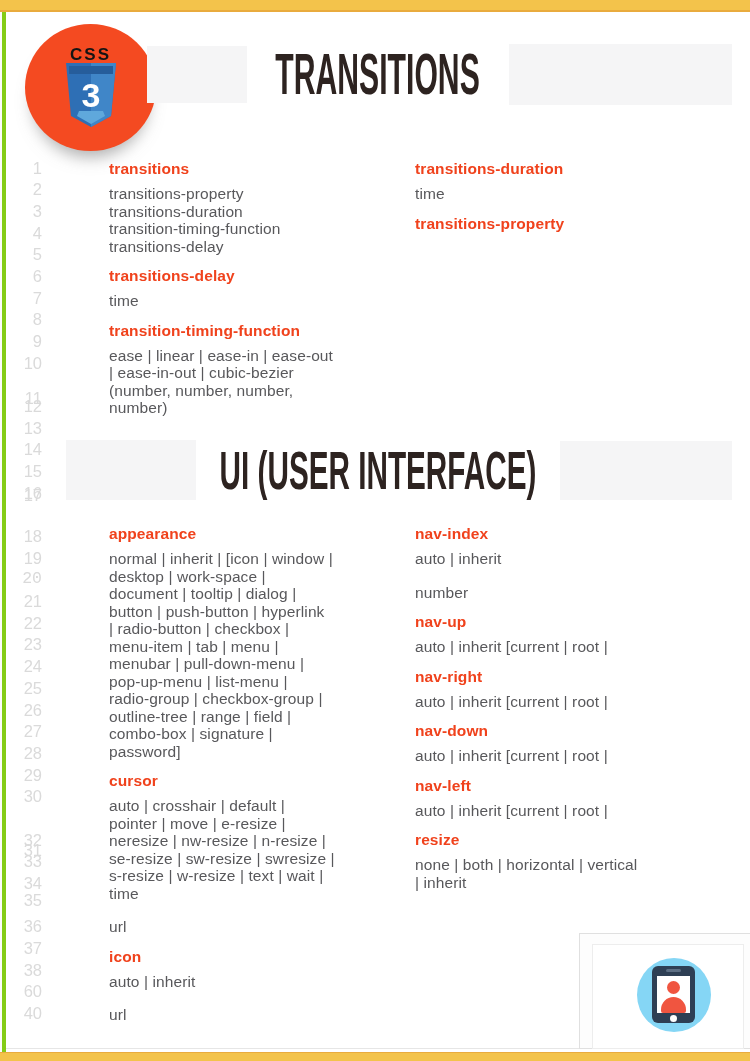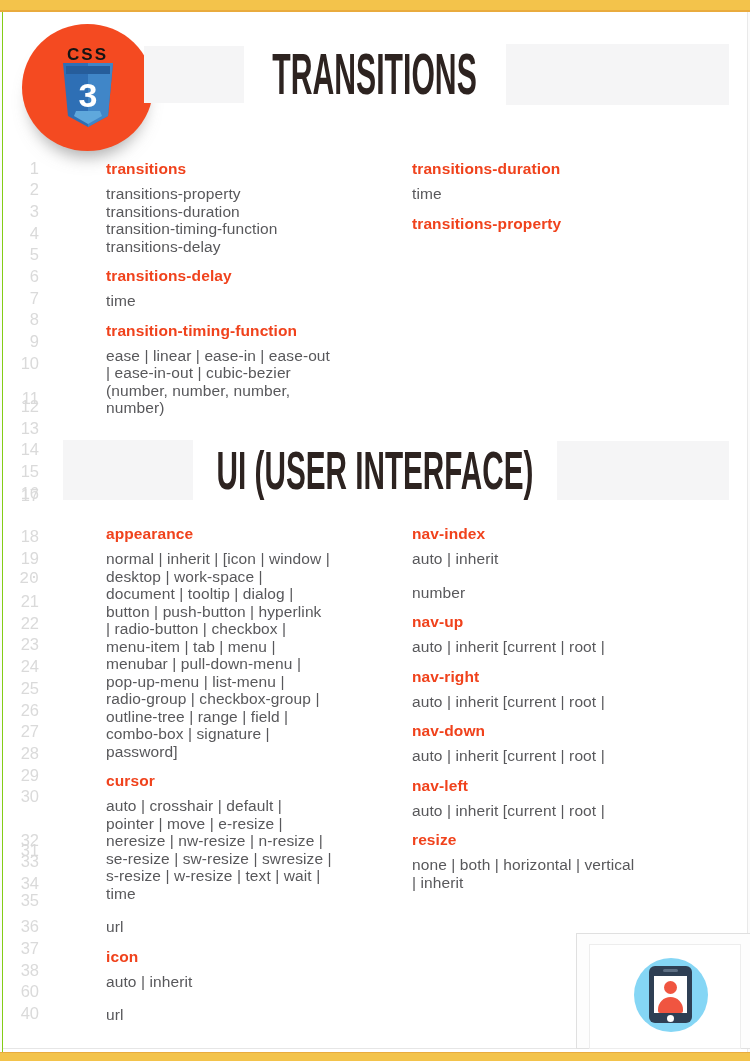--- a/index.html
+++ b/index.html
@@ -17,21 +17,21 @@
   .top-bar{
     position:absolute;left:0;top:0;width:750px;height:10px;
     background:var(--bar-yellow);border-bottom:2px solid var(--bar-yellow-dark);
   }
   .bottom-bar{
     position:absolute;left:0;top:1052px;width:750px;height:8px;
     background:var(--bar-yellow);border-top:1px solid var(--bar-yellow-dark);
   }
   .page{
     position:absolute;left:2px;top:12px;width:744px;height:1040px;
-    background:#ffffff;border-left:1px solid #84cc16;border-right:1px solid #e9e9e9;
+    background:#ffffff;border-left:4px solid #84cc16;border-right:1px solid #e9e9e9;
   }
   
   .logo-circle{
     position:absolute;left:19px;top:12px;width:131px;height:127px;border-radius:50%;
     background:var(--logo-orange);
     box-shadow:0 14px 16px -8px rgba(110,110,110,0.55);
   }
   .logo-css-text{
     position:absolute;left:0;top:21px;width:100%;text-align:center;
     font-weight:700;font-size:17px;letter-spacing:2px;color:#141414;

